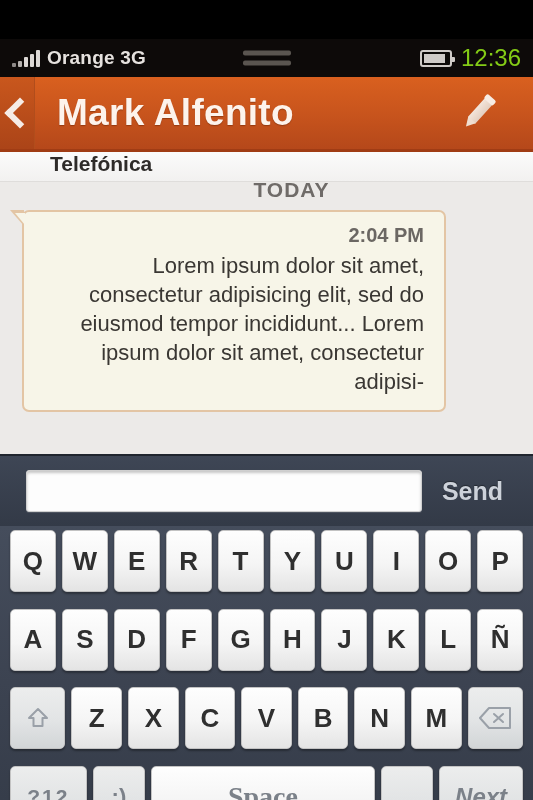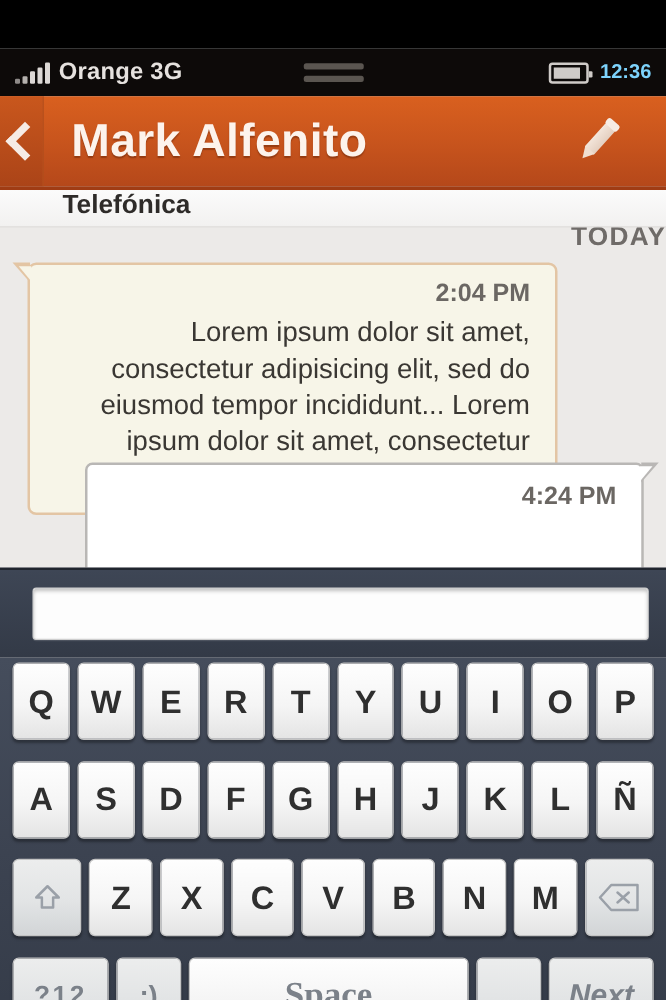--- a/index.html
+++ b/index.html
@@ -67,21 +67,21 @@
     padding: 2px;
   }
   .battery::after {
     content:"";
     position:absolute; right:-5px; top:5px;
     width:3px; height:5px;
     background:#cfcbc8;
     border-radius: 0 1px 1px 0;
   }
   .battery b { display:block; height:100%; width:88%; background:#cfcbc8; }
-  .clock { color:#7dd3fc; font-size: 16px; font-weight: bold; }
+  .clock { color:#84cc16; font-size: 24px; font-weight: normal; }
 
   
   .header {
     position: relative;
     height: 72px;
     background: linear-gradient(to bottom, #d9601f 0%, #c9551d 48%, #b5481a 100%);
     display: flex;
     align-items: center;
     border-bottom: 3px solid #a03c14;
   }
@@ -140,21 +140,21 @@
   
   .convo {
     position: relative;
     height: 302px;
     background: #eceae8;
     overflow: hidden;
   }
   .day-label {
     position:absolute;
     top: 26px; left: 0; right: 0;
-    text-align: right;
+    text-align: center;
     padding-left: 50px;
     color: #6f6b68;
     font-size: 21px;
     font-weight: bold;
     letter-spacing: 1px;
     box-sizing:border-box;
   }
   .contact-band {
     position:absolute;
     top: 0; left: 0; right: 0;
@@ -365,29 +365,26 @@
 
     <div class="contact-band">
       <span>Telefónica</span>
     </div>
 
     <div class="bubble incoming">
       <div class="time">2:04 PM</div>
       <div class="body">Lorem ipsum dolor sit amet, consectetur adipisicing elit, sed do eiusmod tempor incididunt... Lorem ipsum dolor sit amet, consectetur adipisi-</div>
     </div>
 
-    <div class="bubble outgoing">
-      <div class="time">4:24 PM</div>
-      <div class="body"></div>
-    </div>
 
   </div>
 
   <div class="inputbar">
     <input class="msg-field" type="text" placeholder="" style="">
+    <div class="send-btn">Send</div>
   </div>
 
   <div class="keyboard">
 
     <div class="krow">
       <div class="key">Q</div>
       <div class="key">W</div>
       <div class="key">E</div>
       <div class="key">R</div>
       <div class="key">T</div>

